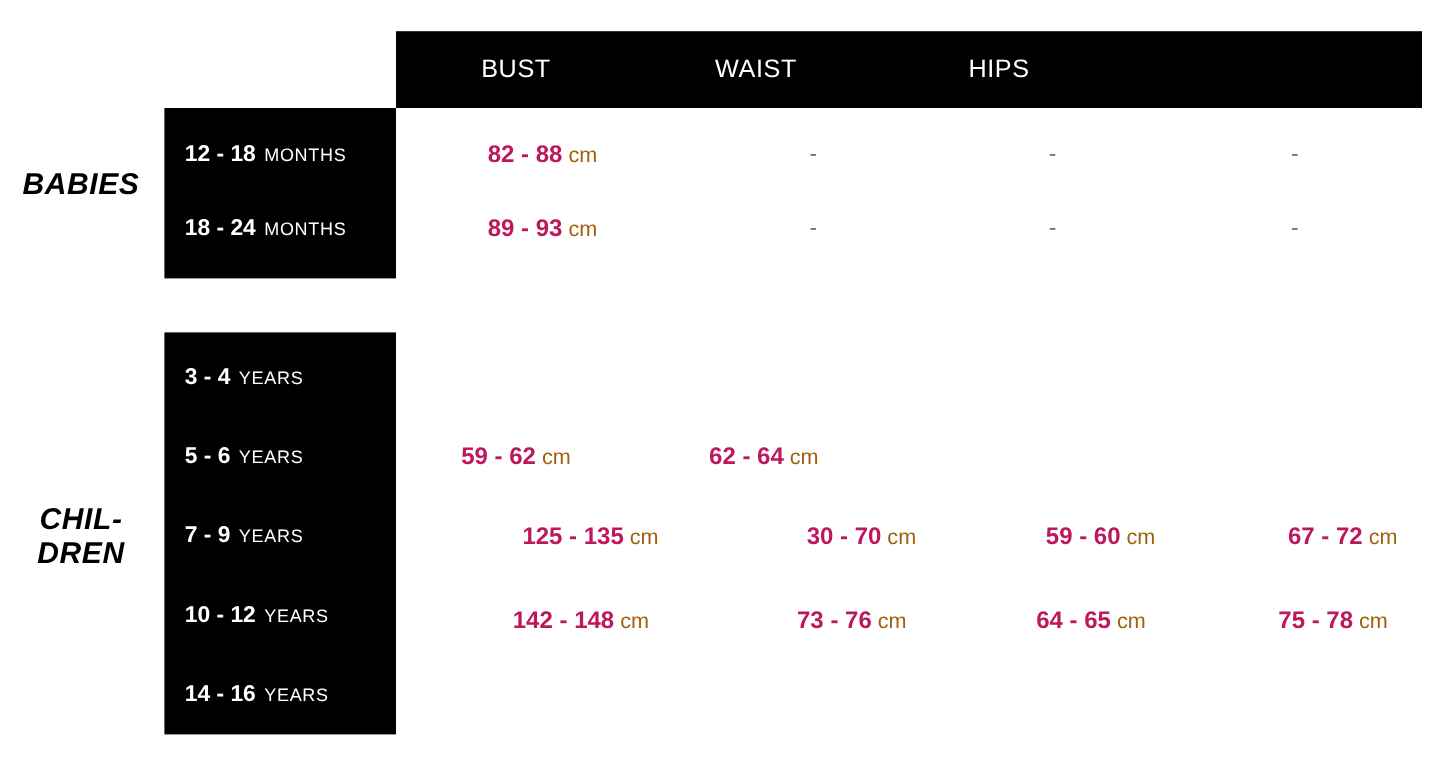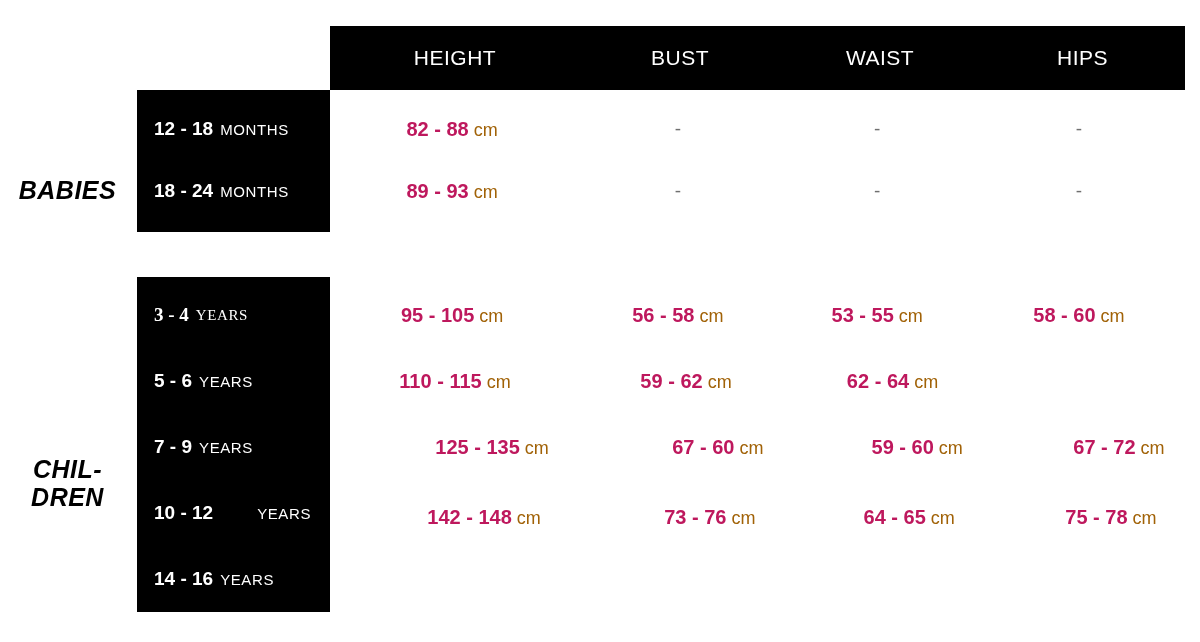--- a/index.html
+++ b/index.html
@@ -69,21 +69,20 @@
     position: absolute;
     font-style: italic;
     font-weight: bold;
     font-size: 25px;
     color: #000000;
     letter-spacing: 0.5px;
     text-align: center;
     width: 135px;
     left: 0;
     line-height: 1.12;
-    margin-top: 36px;
   }
   #babies-name { top: 140px; }
   #children-name { top: 419px; }
 
   
   .age-row {
     position: absolute;
     left: 137px;
     width: 233px;
     height: 62px;
@@ -139,21 +138,20 @@
   .c-bust   { width: 200px; padding-right: 4px; }
   .c-waist  { width: 200px; padding-right: 4px; }
   .c-hips   { width: 205px; padding-right: 6px; }
 </style>
 </head>
 <body>
 
 <div class="sheet">
 
   <div class="header-bar">
-    <div class="header-cell col-height">HEIGHT</div>
     <div class="header-cell col-bust">BUST</div>
     <div class="header-cell col-waist">WAIST</div>
     <div class="header-cell col-hips">HIPS</div>
   </div>
 
   <div class="label-block" id="babies-block"></div>
 
   <div class="group-name" id="babies-name">BABIES</div>
 
   <div class="age-row" style="top:98px;">
@@ -195,74 +193,57 @@
     </div>
   </div>
 
   <div class="label-block" id="children-block"></div>
 
   <div class="group-name" id="children-name">
     <div>CHIL-</div>
     <div>DREN</div>
   </div>
 
-  <div class="age-row" style="top:284px;font-family:Liberation Serif, serif;">
+  <div class="age-row" style="top:284px;">
     <span class="age-num">3 - 4</span>
     <span class="age-unit">YEARS</span>
   </div>
   <div class="age-row" style="top:350px;">
     <span class="age-num">5 - 6</span>
     <span class="age-unit">YEARS</span>
   </div>
   <div class="age-row" style="top:416px;">
     <span class="age-num">7 - 9</span>
     <span class="age-unit">YEARS</span>
   </div>
-  <div class="age-row" style="top:482px;gap:37px;">
+  <div class="age-row" style="top:482px;">
     <span class="age-num">10 - 12</span>
     <span class="age-unit">YEARS</span>
   </div>
   <div class="age-row" style="top:548px;">
     <span class="age-num">14 - 16</span>
     <span class="age-unit">YEARS</span>
   </div>
 
-  <div class="data-row" style="top:284px;">
-    <div class="data-cell c-height">
-      <span class="val">95 - 105</span><span class="unit">cm</span>
-    </div>
-    <div class="data-cell c-bust">
-      <span class="val">56 - 58</span><span class="unit">cm</span>
-    </div>
-    <div class="data-cell c-waist">
-      <span class="val">53 - 55</span><span class="unit">cm</span>
-    </div>
-    <div class="data-cell c-hips">
-      <span class="val">58 - 60</span><span class="unit">cm</span>
-    </div>
-  </div>
 
   <div class="data-row" style="top:350px;">
-    <div class="data-cell c-height">
-      <span class="val">110 - 115</span><span class="unit">cm</span>
-    </div>
     <div class="data-cell c-bust">
       <span class="val">59 - 62</span><span class="unit">cm</span>
     </div>
     <div class="data-cell c-hips">
       <span class="val">62 - 64</span><span class="unit">cm</span>
     </div>
   </div>
 
   <div class="data-row" style="top:416px;margin-left:40px;">
     <div class="data-cell c-height">
       <span class="val">125 - 135</span><span class="unit">cm</span>
     </div>
     <div class="data-cell c-bust">
-      <span class="val">67 - 60</span><span class="unit">cm</span>
+      <span class="val">30 - 70</span><span class="unit">cm</span>
     </div>
     <div class="data-cell c-waist">
       <span class="val">59 - 60</span><span class="unit">cm</span>
     </div>
     <div class="data-cell c-hips">
       <span class="val">67 - 72</span><span class="unit">cm</span>
     </div>
   </div>
 
   <div class="data-row" style="top:486px;padding-left:32px;">

